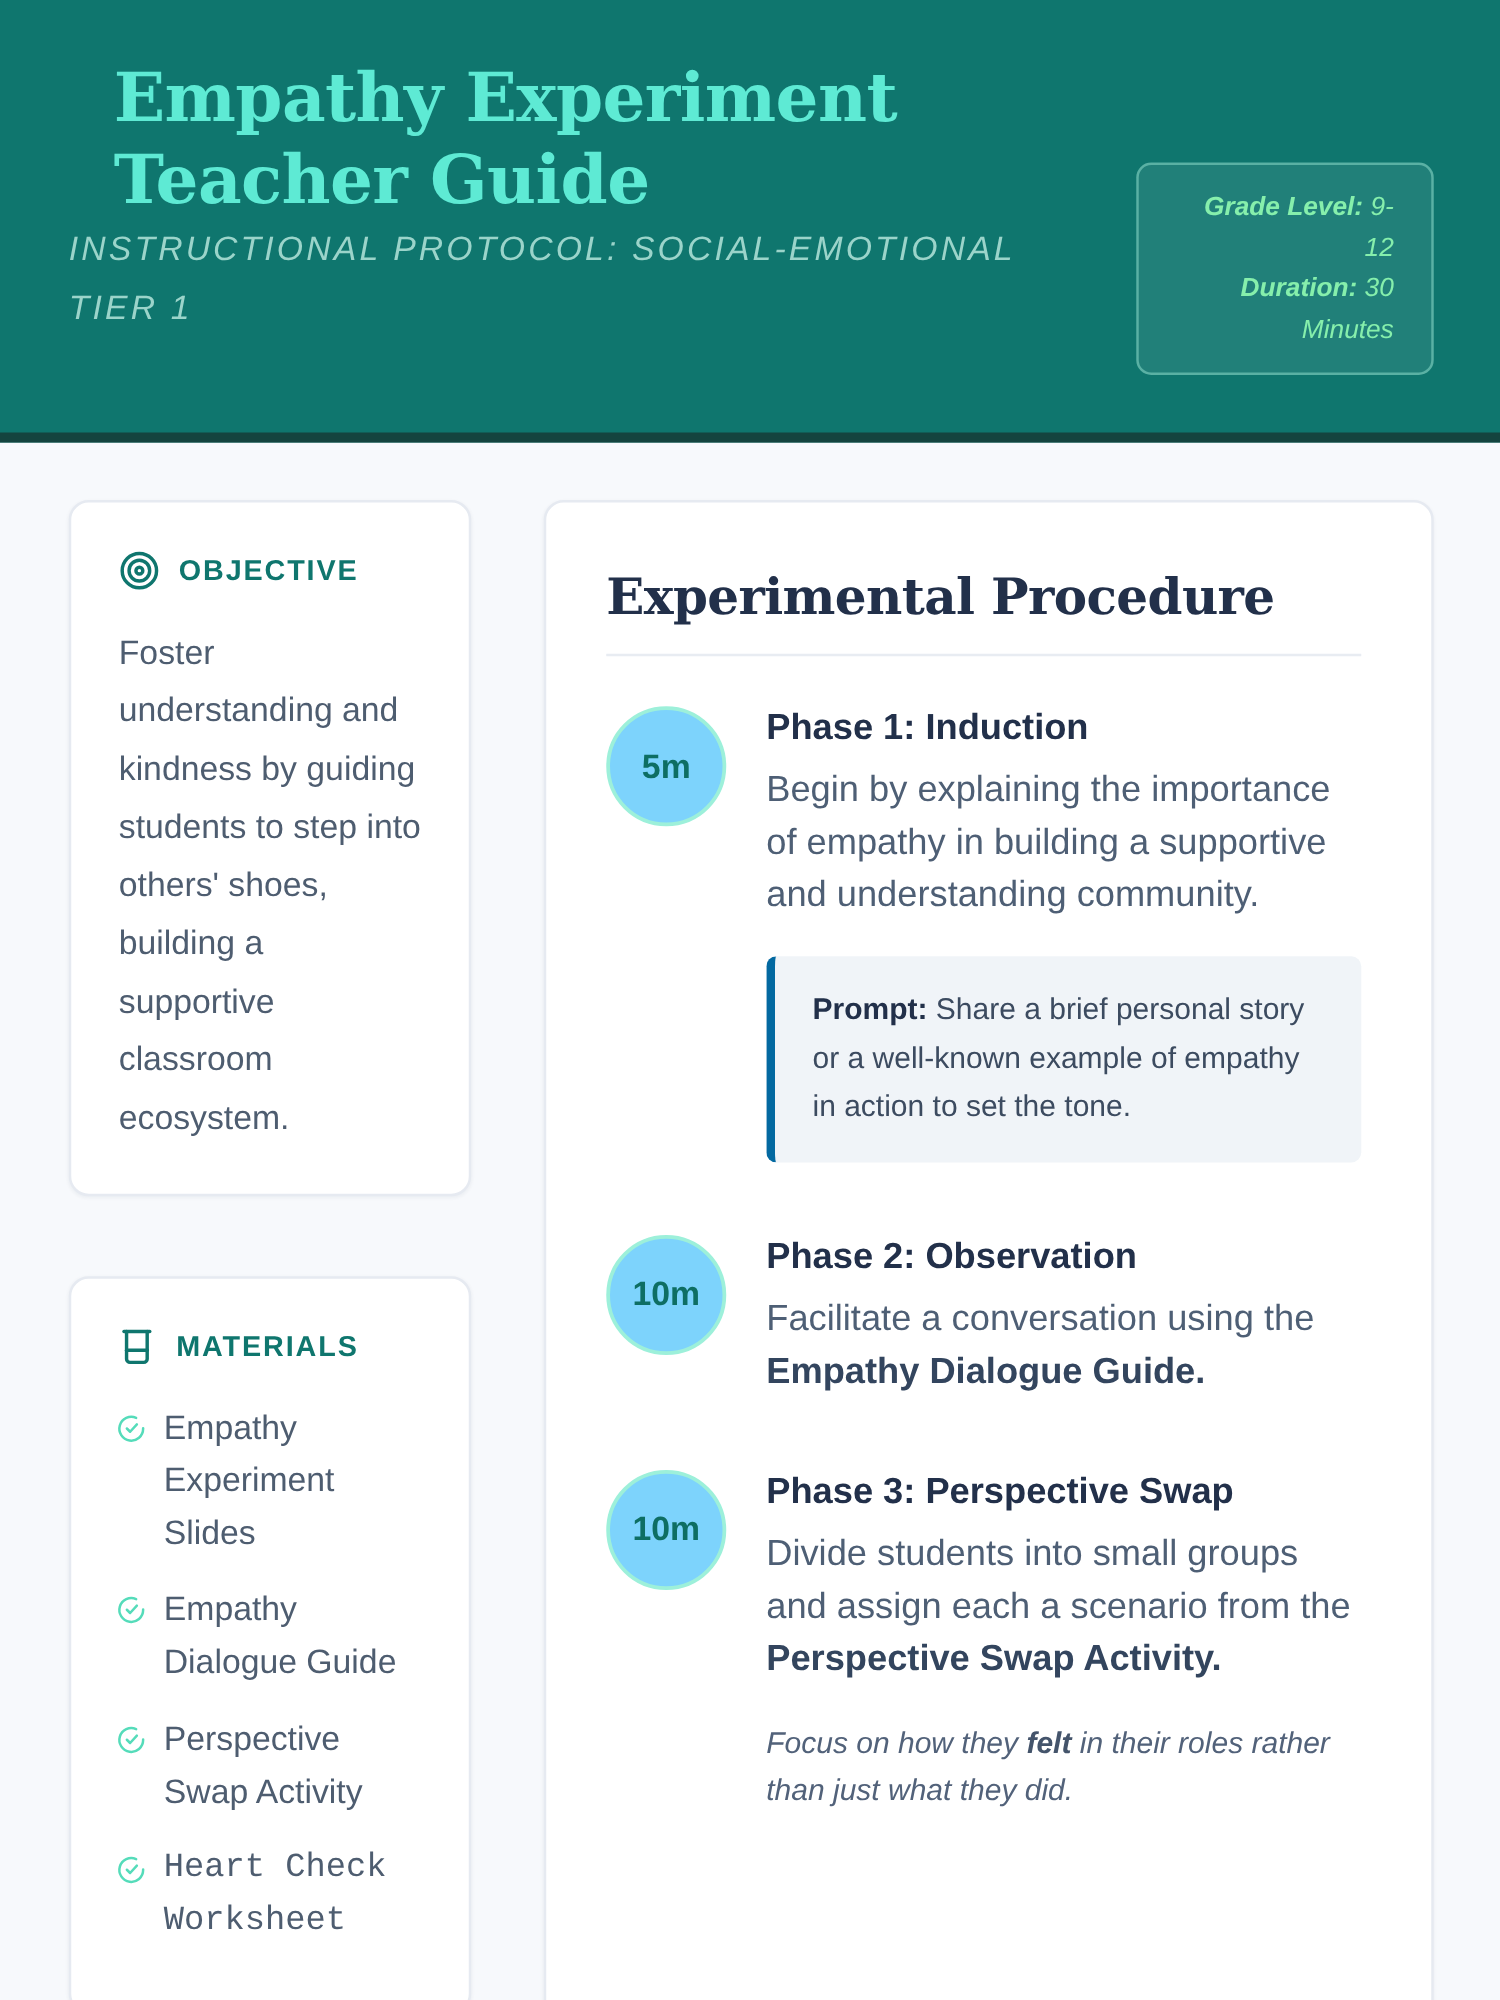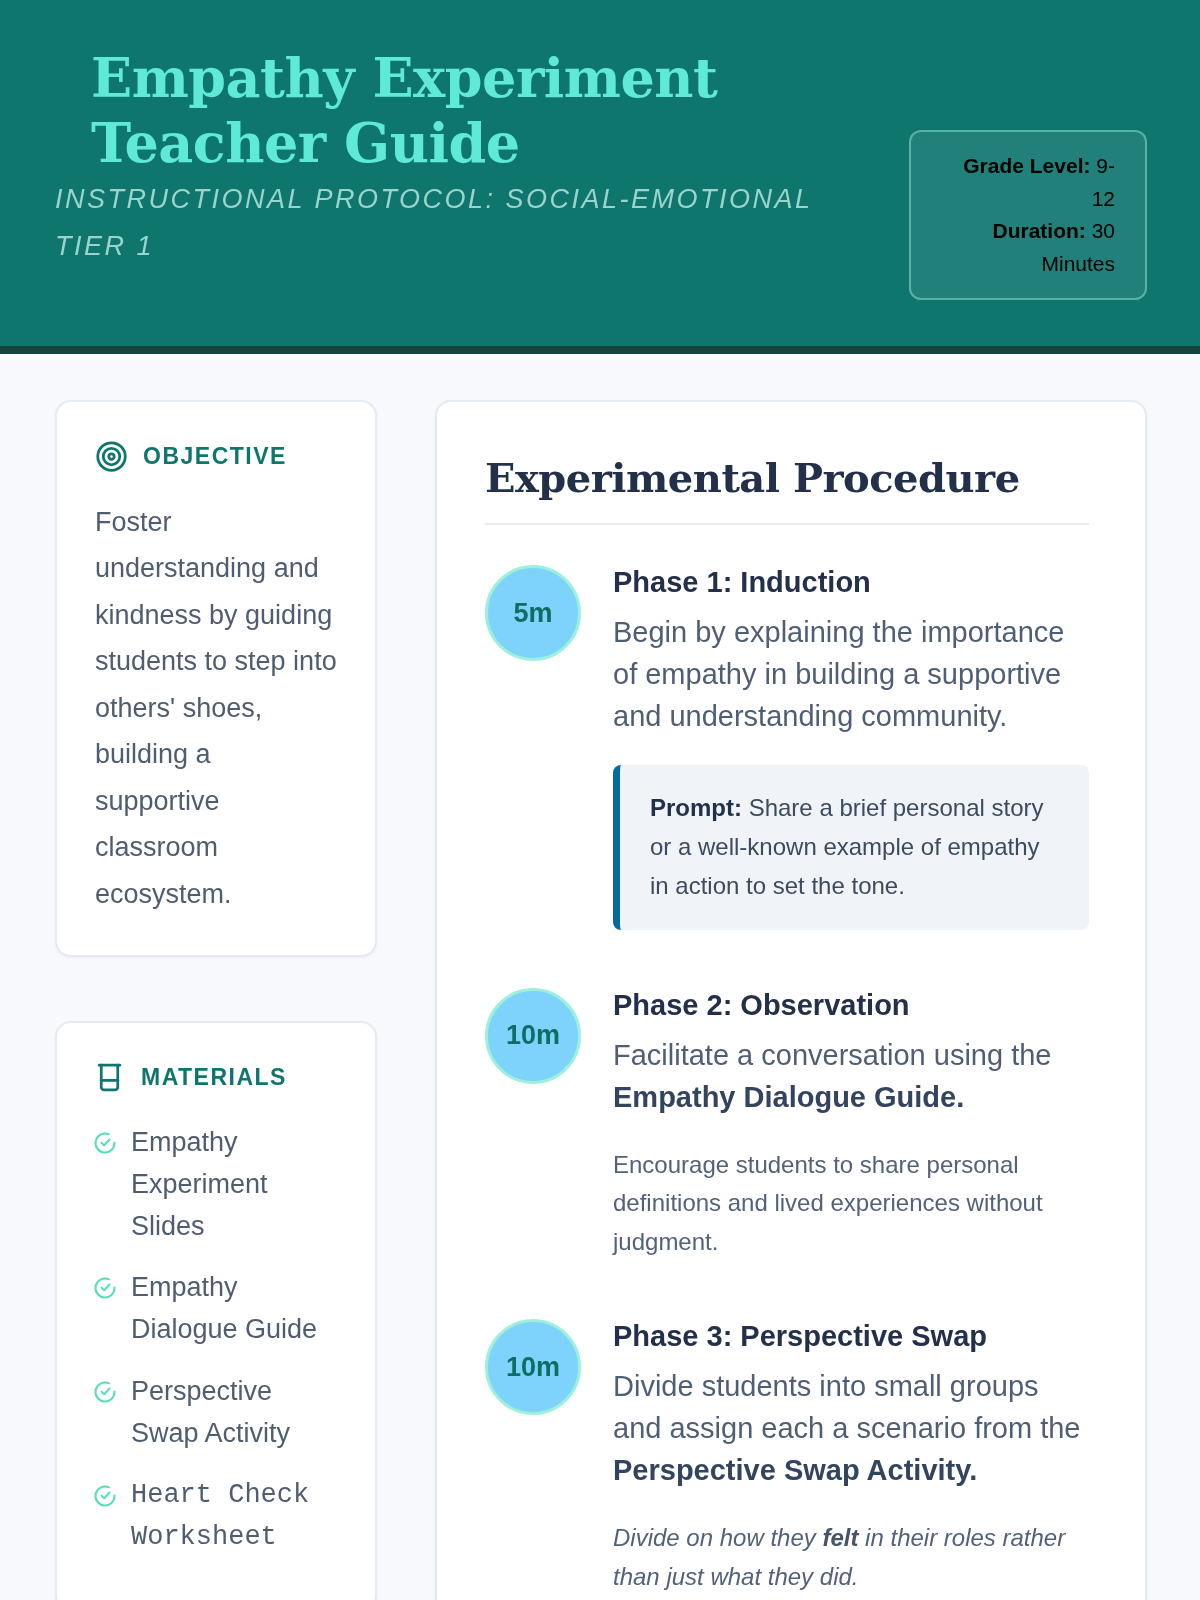--- a/index.html
+++ b/index.html
@@ -39,23 +39,24 @@
   }
   .meta-card {
     position:absolute;
     top:130px; right:53px;
     width:238px;
     padding:18px 30px;
     background:rgba(255,255,255,0.08);
     border:2px solid rgba(137,216,201,0.55);
     border-radius:12px;
     text-align:right;
-    color:#000000;
+    color:#86efac;
     font-size:21px;
     line-height:1.55;
+    font-style:italic;
   }
   .meta-card .lbl { font-weight:bold; }
   
   .layout {
     display:flex;
     align-items:flex-start;
     gap:58px;
     margin:46px 53px 0 55px;
   }
   .card {
@@ -236,27 +237,26 @@
         <p class="lead"><span>Begin by explaining the importance of empathy in building a supportive and understanding community.</span></p>
         <div class="prompt-callout"><span class="seg-b">Prompt:</span><span> Share a brief personal story or a well-known example of empathy in action to set the tone.</span></div>
       </div>
     </div>
 
     <div class="phase">
       <div class="duration-badge">10m</div>
       <div class="phase-content">
         <div class="phase-title">Phase 2: Observation</div>
         <p class="lead"><span>Facilitate a conversation using the </span><span class="seg-b">Empathy Dialogue Guide.</span></p>
-        <p class="secondary"><span>Encourage students to share personal definitions and lived experiences without judgment.</span></p>
       </div>
     </div>
 
     <div class="phase">
       <div class="duration-badge">10m</div>
       <div class="phase-content">
         <div class="phase-title">Phase 3: Perspective Swap</div>
         <p class="lead"><span>Divide students into small groups and assign each a scenario from the </span><span class="seg-b">Perspective Swap Activity.</span></p>
-        <p class="note"><span>Divide on how they </span><span class="seg-b">felt</span><span> in their roles rather than just what they did.</span></p>
+        <p class="note"><span>Focus on how they </span><span class="seg-b">felt</span><span> in their roles rather than just what they did.</span></p>
       </div>
     </div>
 
   </div>
 </div>
 
 </body></html>

